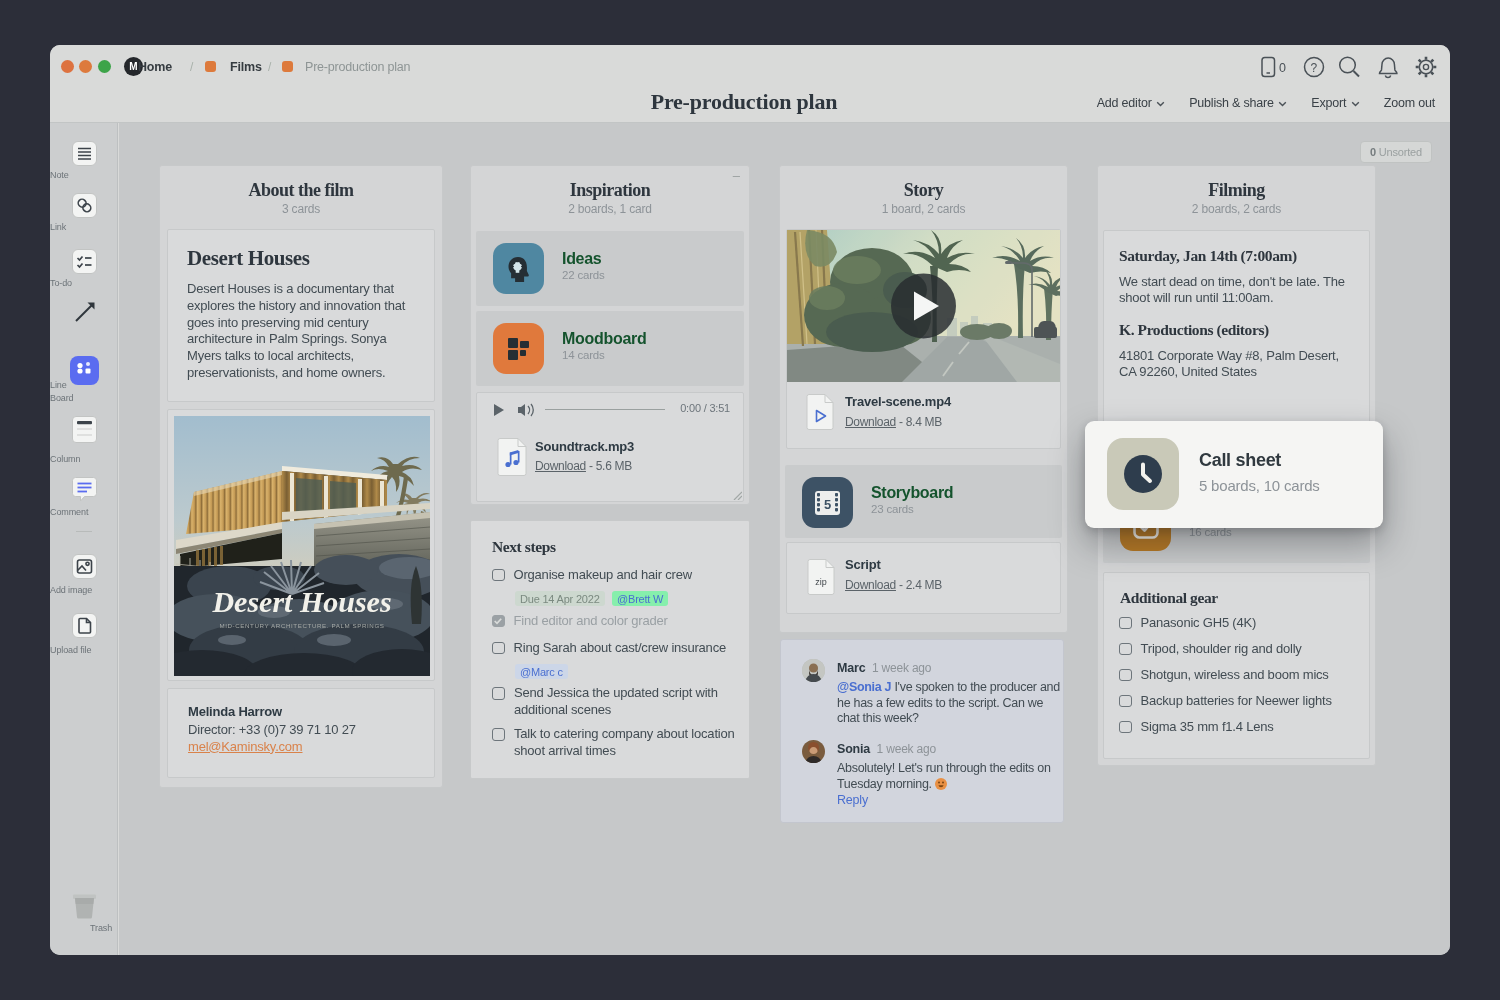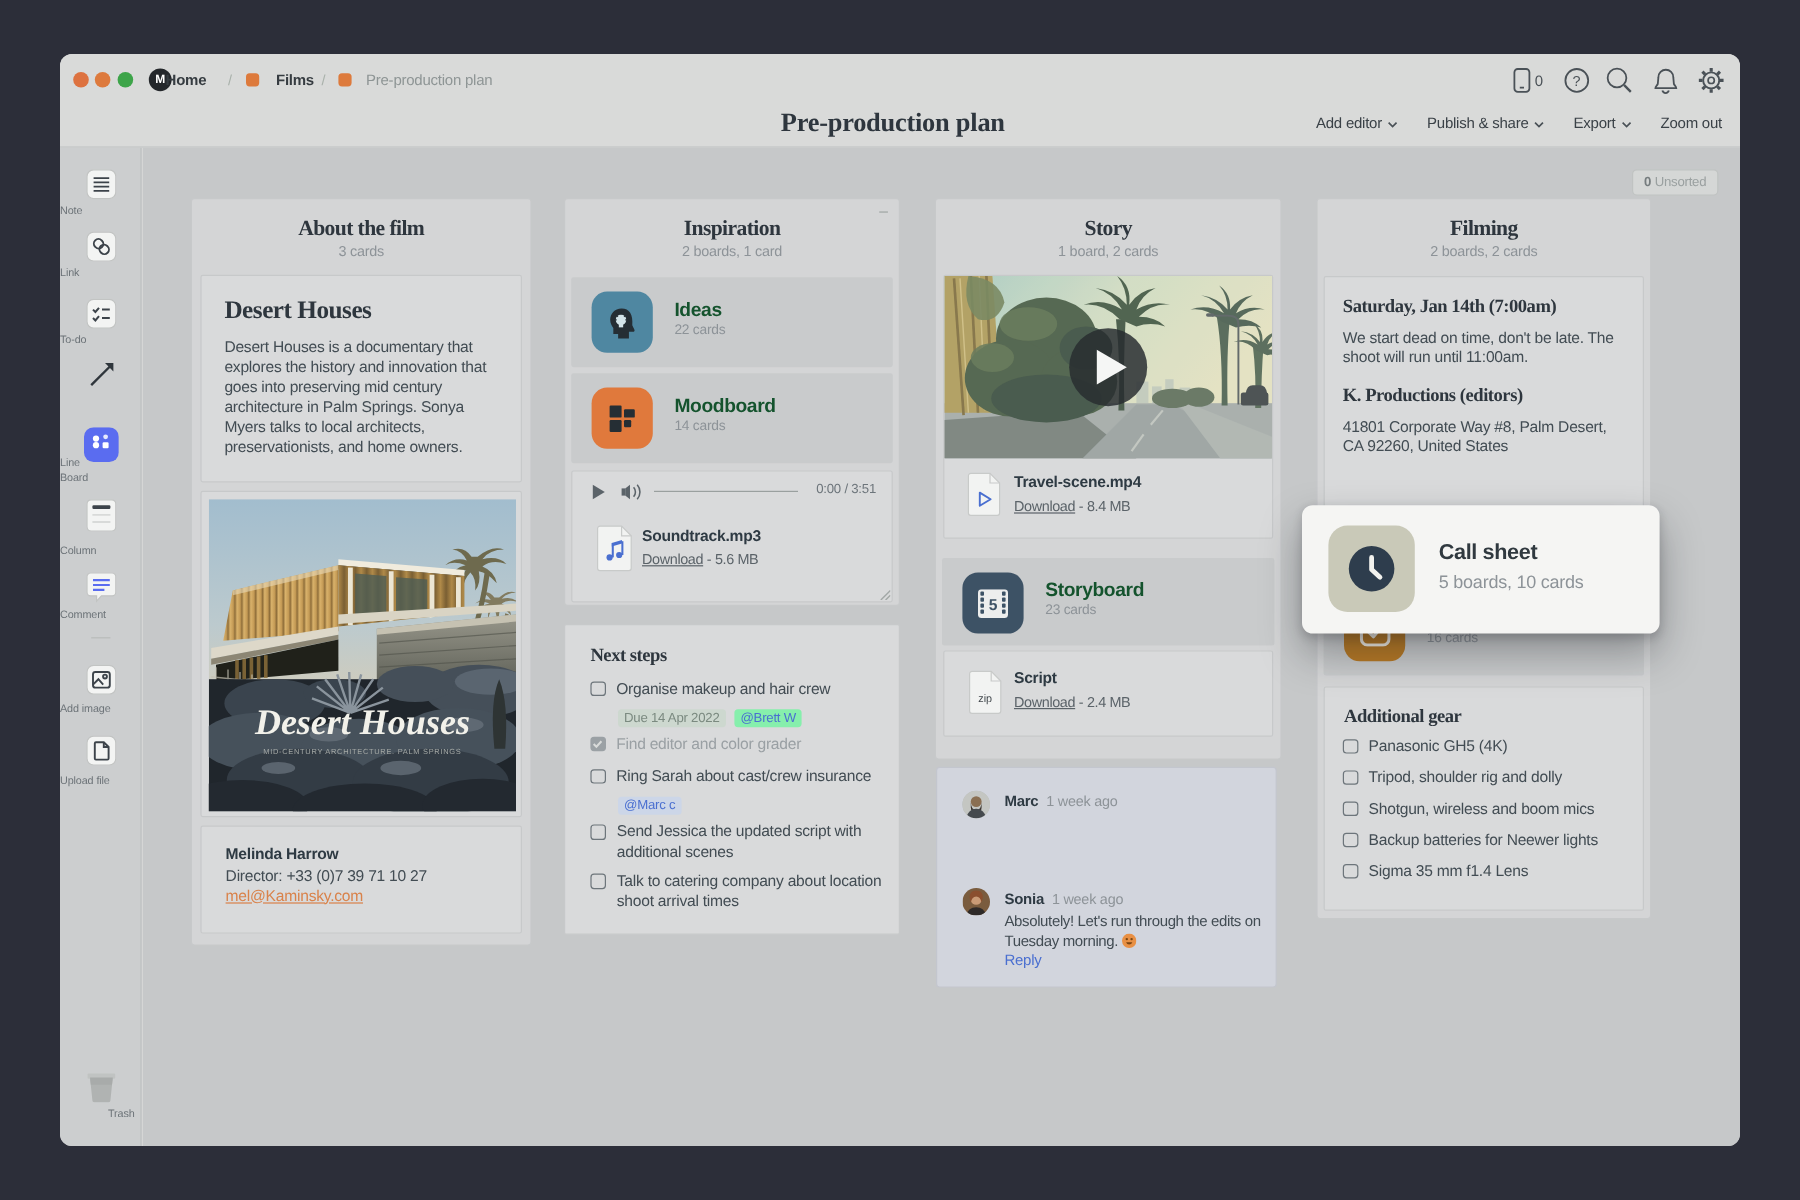--- a/index.html
+++ b/index.html
@@ -552,20 +552,21 @@
   <div style="position:absolute;left:730px;top:594px;width:284px;height:184px;background:#d2d5dd;border:1px solid #c3c6ce;border-radius:3px;">
     <div style="position:absolute;left:21px;top:19px;width:23px;height:23px;border-radius:50%;background:#b6bab8;overflow:hidden;">
       <svg width="23" height="23" viewBox="0 0 23 23">
           <rect width="23" height="23" fill="#c4c6c2"></rect>
           <circle cx="11.5" cy="9" r="4.5" fill="#8a6f52"></circle>
           <path d="M7 9 q0 7 4.5 7 q4.5 0 4.5 -7 l0 5 q0 4 -4.5 4 q-4.5 0 -4.5 -4 z" fill="#3c3631"></path>
           <path d="M3 23 q2 -8 8.5 -8 q6.5 0 8.5 8 z" fill="#454a4e"></path>
         </svg>
     </div>
     <div style="position:absolute;left:56px;top:21px;font-size:12.5px;letter-spacing:-0.2px;"><b style="color:#2e3a43;">Marc</b>&nbsp; <span class="gray" style="font-size:12px;">1 week ago</span></div>
+    <div style="position:absolute;left:56px;top:40px;font-size:12.5px;letter-spacing:-0.3px;line-height:15.6px;color:#424c53;"><b style="color:#4a6fd0;">@Sonia J</b> I've spoken to the producer and<br>he has a few edits to the script. Can we<br>chat this week?</div>
     <div style="position:absolute;left:21px;top:100px;width:23px;height:23px;border-radius:50%;overflow:hidden;">
       <svg width="23" height="23" viewBox="0 0 23 23">
           <rect width="23" height="23" fill="#7a5c3e"></rect>
           <circle cx="11.5" cy="9.5" r="4.5" fill="#c99b76"></circle>
           <path d="M6 8 q0 -6 5.5 -6 q5.5 0 5.5 6 l-1 4 q-1 -5 -4.5 -5 q-3.5 0 -4.5 5 z" fill="#8a4f2e"></path>
           <path d="M3 23 q2 -7 8.5 -7 q6.5 0 8.5 7 z" fill="#2e2a28"></path>
         </svg>
     </div>
     <div style="position:absolute;left:56px;top:102px;font-size:12.5px;letter-spacing:-0.2px;"><b style="color:#2e3a43;">Sonia</b>&nbsp; <span class="gray" style="font-size:12px;">1 week ago</span></div>
     <div style="position:absolute;left:56px;top:121px;font-size:12.5px;letter-spacing:-0.3px;line-height:15.6px;color:#424c53;">Absolutely! Let's run through the edits on<br>Tuesday morning. <svg width="12" height="12" viewBox="0 0 12 12" style="vertical-align:-2px;">

